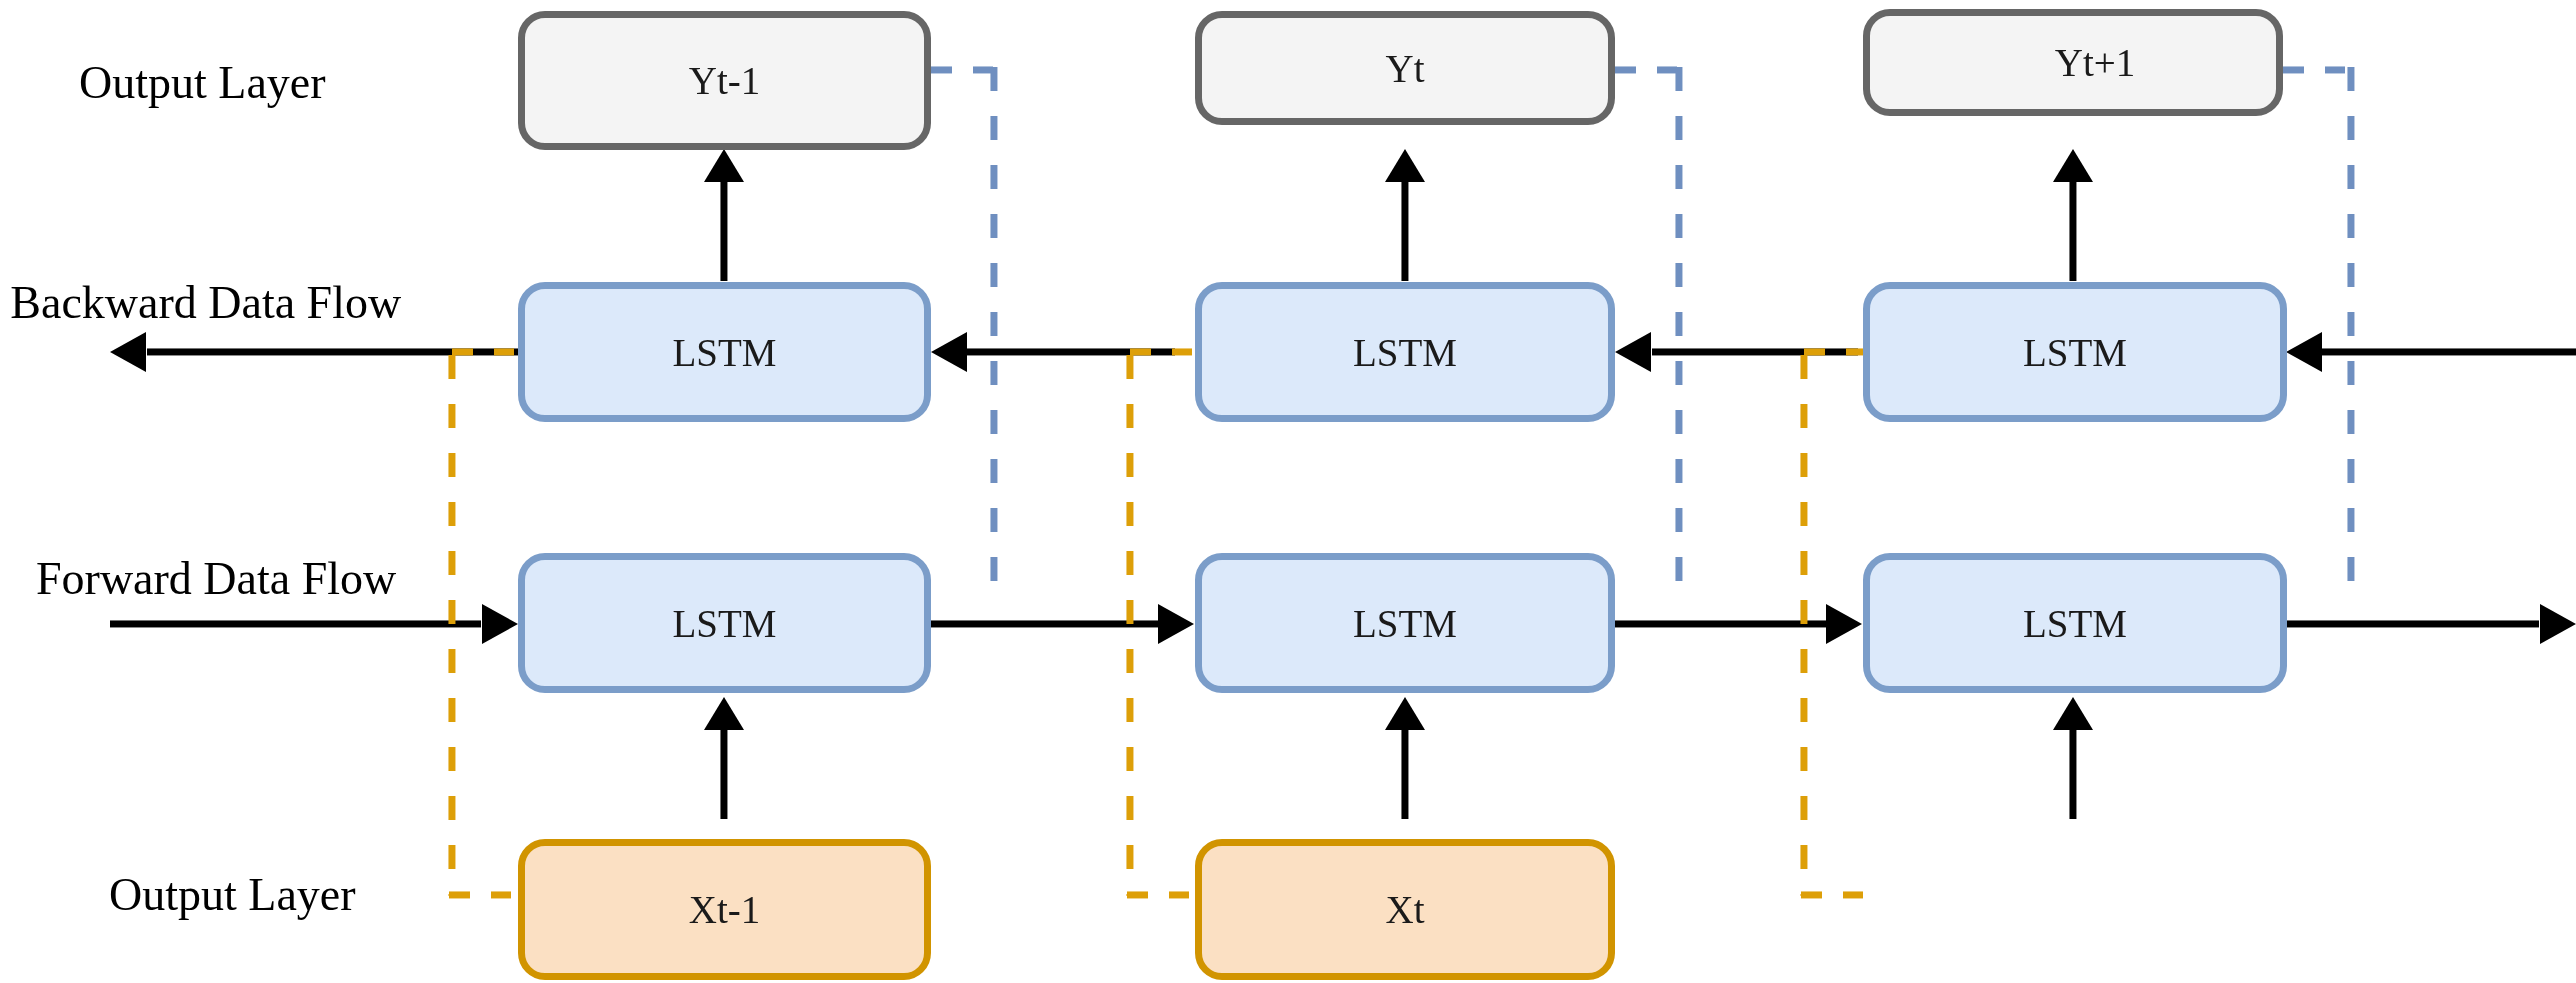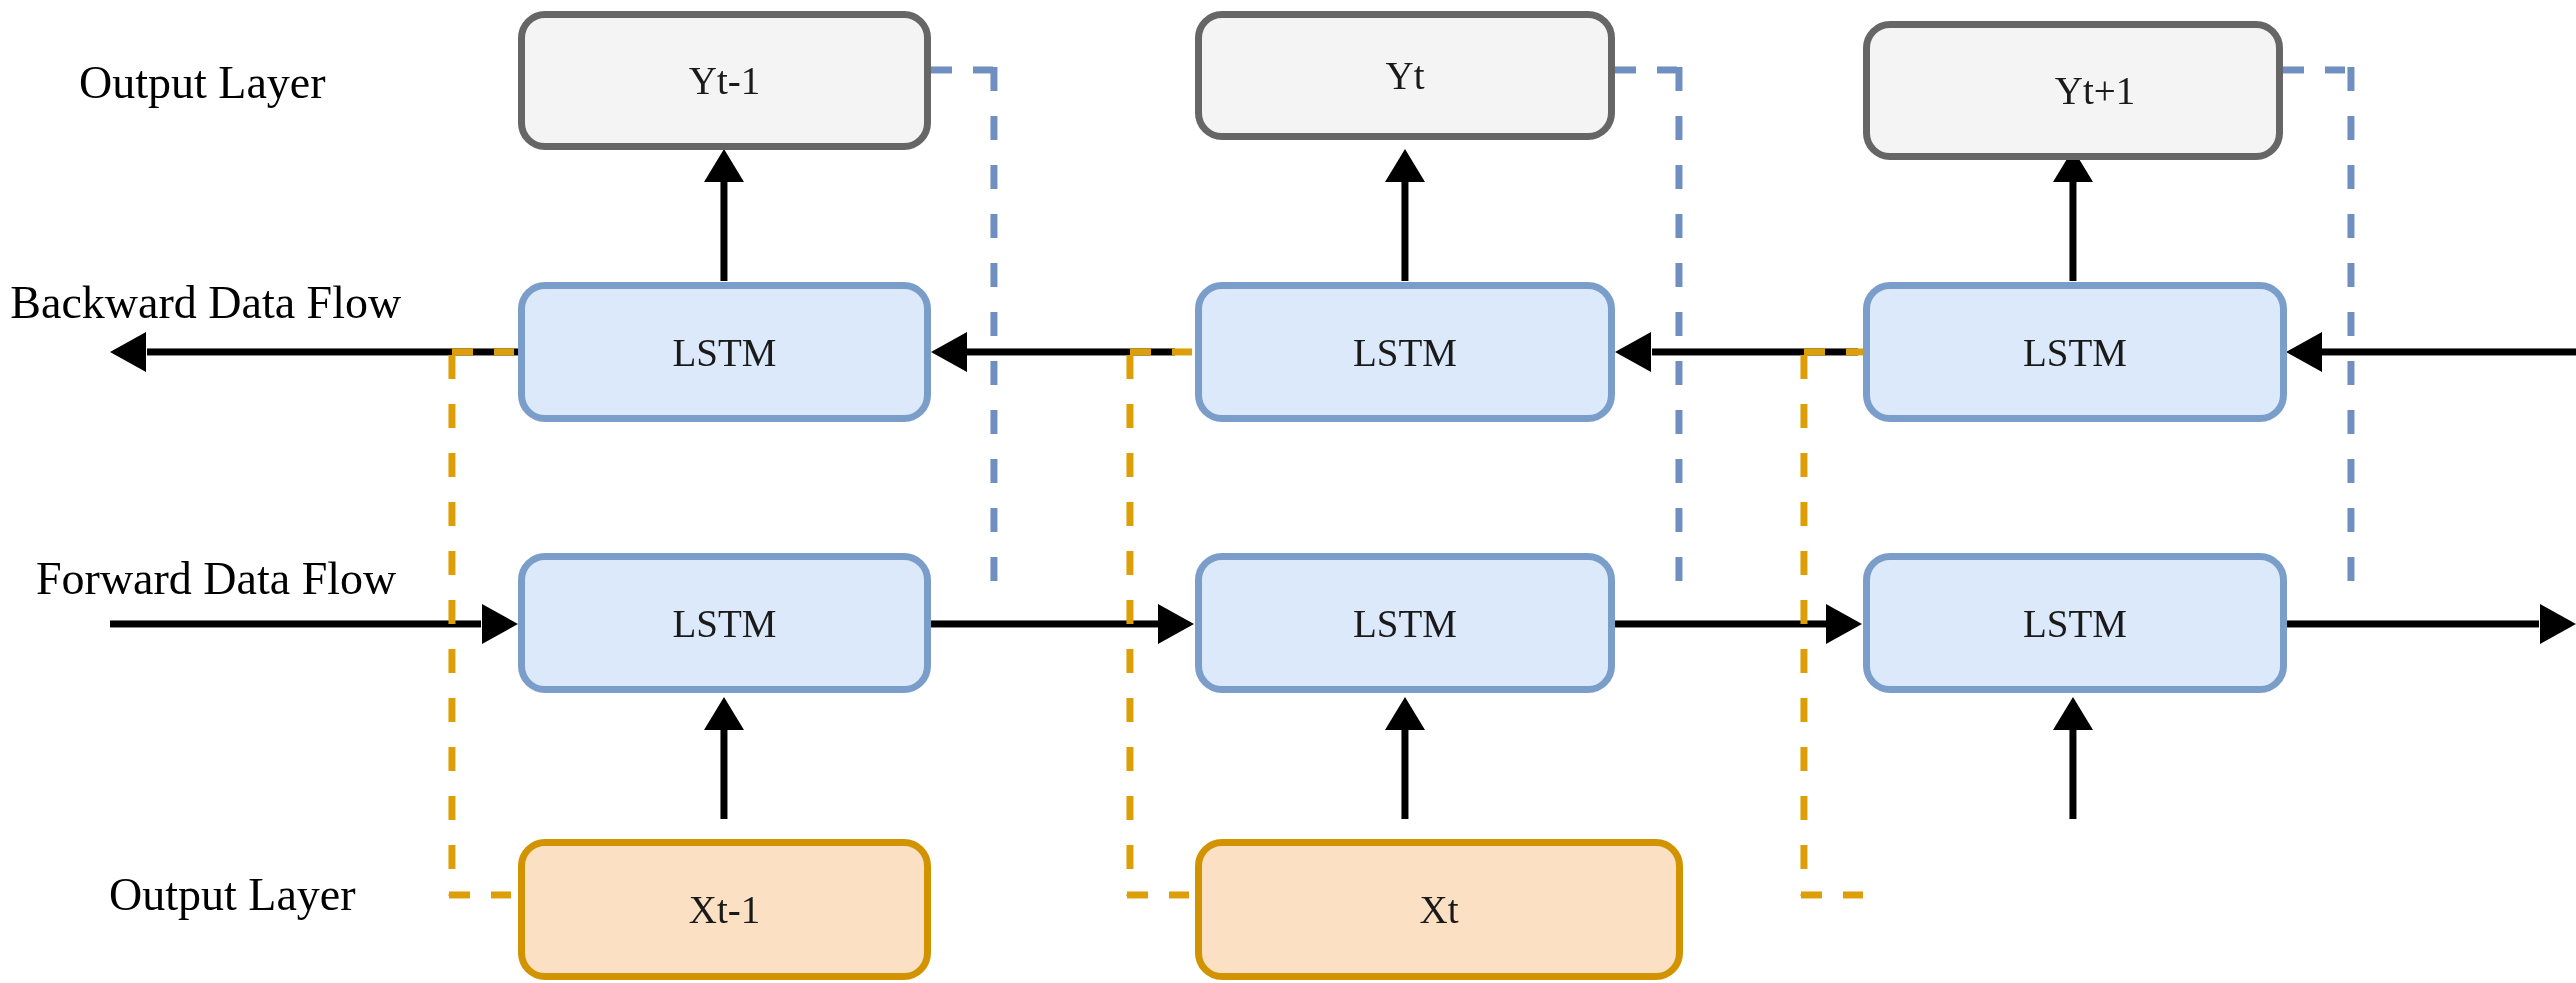--- a/index.html
+++ b/index.html
@@ -185,35 +185,35 @@
   <div class="dash-h orange" style="left:1130px; top:352px; width:67px;"></div>
   <div class="dash-v orange" style="left:1130px; top:355px; height:541px;"></div>
   <div class="dash-h orange" style="left:1127px; top:895px; width:73px;"></div>
 
   <div class="dash-h orange" style="left:1804px; top:352px; width:63px;"></div>
   <div class="dash-v orange" style="left:1804px; top:355px; height:541px;"></div>
   <div class="dash-h orange" style="left:1801px; top:895px; width:70px;"></div>
 
   <div class="node output" style="left:518px; top:11px; width:413px; height:139px;">Yt-1</div>
 
-  <div class="node output" style="left:1195px; top:11px; width:420px; height:129px;">Yt</div>
-
-  <div class="node output" style="left:1863px; top:21px; width:420px; height:139px;padding-left:44px;">Yt+1</div>
+  <div class="node output" style="left:1195px; top:11px; width:420px; height:114px;">Yt</div>
+
+  <div class="node output" style="left:1863px; top:9px; width:420px; height:107px;padding-left:44px;">Yt+1</div>
 
   <div class="node lstm" style="left:518px; top:282px; width:413px; height:140px;">LSTM</div>
 
   <div class="node lstm" style="left:1195px; top:282px; width:420px; height:140px;">LSTM</div>
 
   <div class="node lstm" style="left:1863px; top:282px; width:424px; height:140px;">LSTM</div>
 
   <div class="node lstm" style="left:518px; top:553px; width:413px; height:140px;">LSTM</div>
 
   <div class="node lstm" style="left:1195px; top:553px; width:420px; height:140px;">LSTM</div>
 
   <div class="node lstm" style="left:1863px; top:553px; width:424px; height:140px;">LSTM</div>
 
   <div class="node input" style="left:518px; top:824px; width:413px; height:141px;">Xt-1</div>
 
-  <div class="node input" style="left:1195px; top:824px; width:488px; height:141px;">Xt</div>
+  <div class="node input" style="left:1195px; top:824px; width:420px; height:141px;">Xt</div>
 
 
 </div>
 
 
 </body></html>

